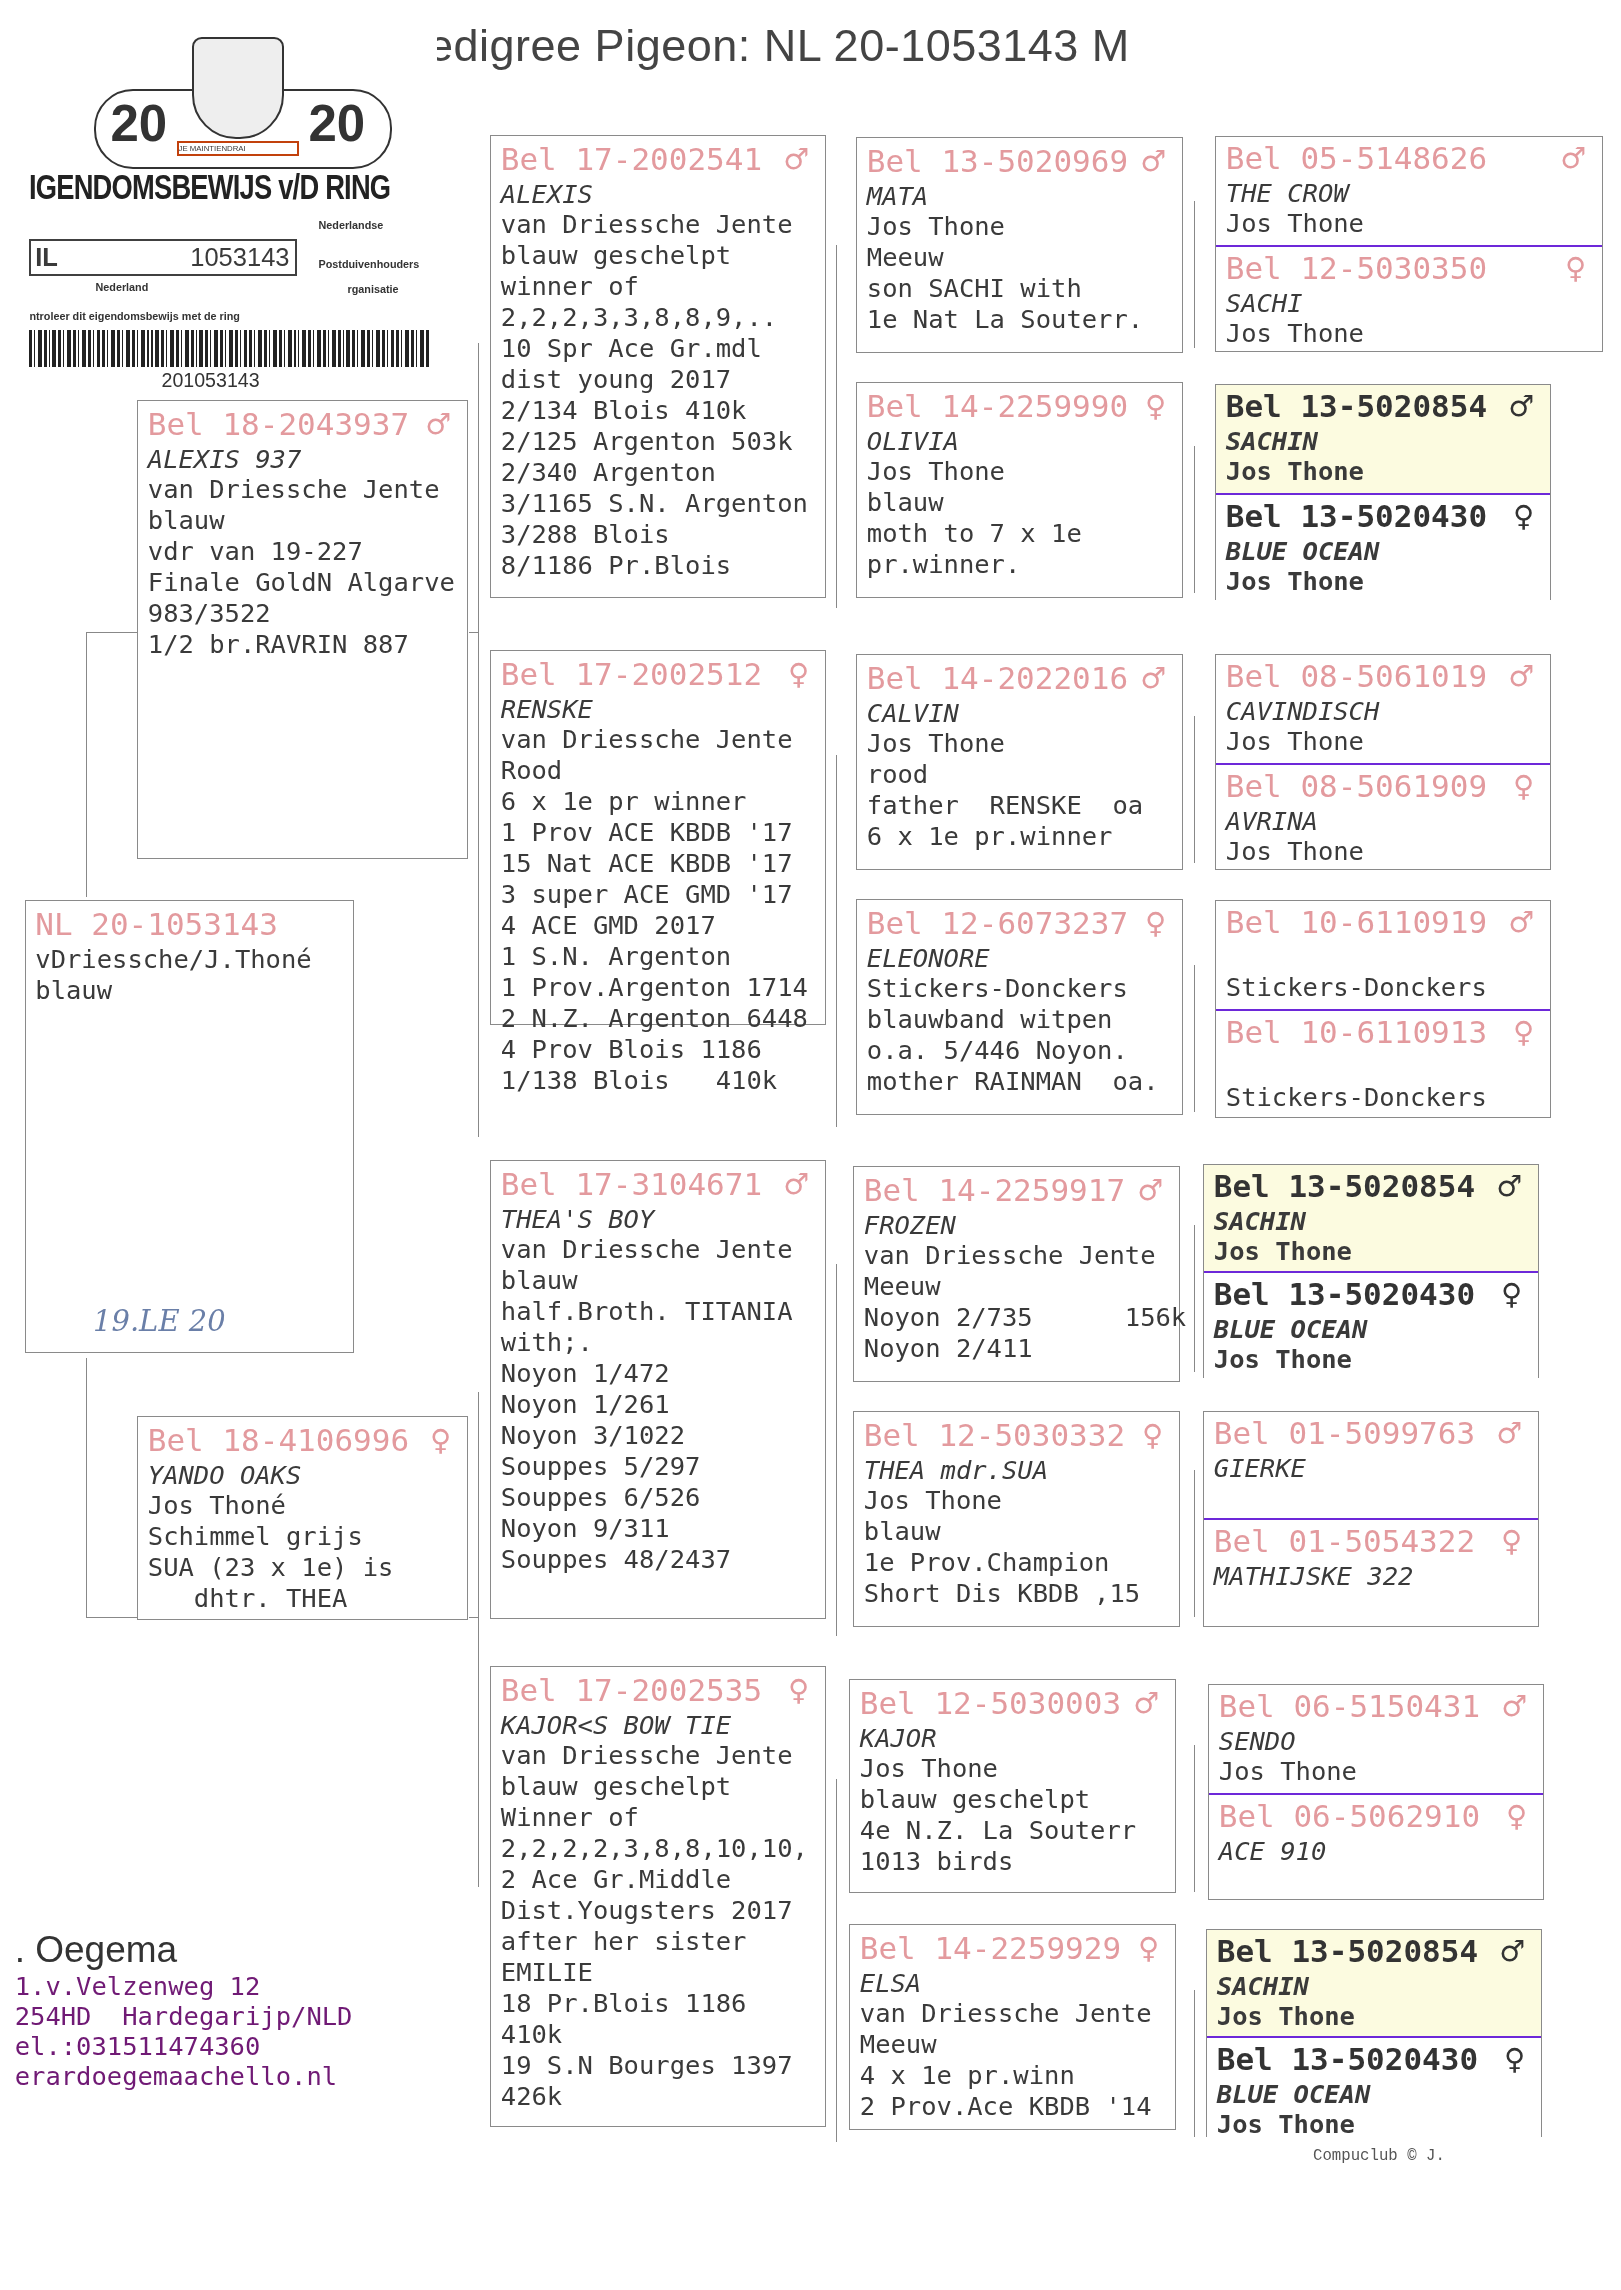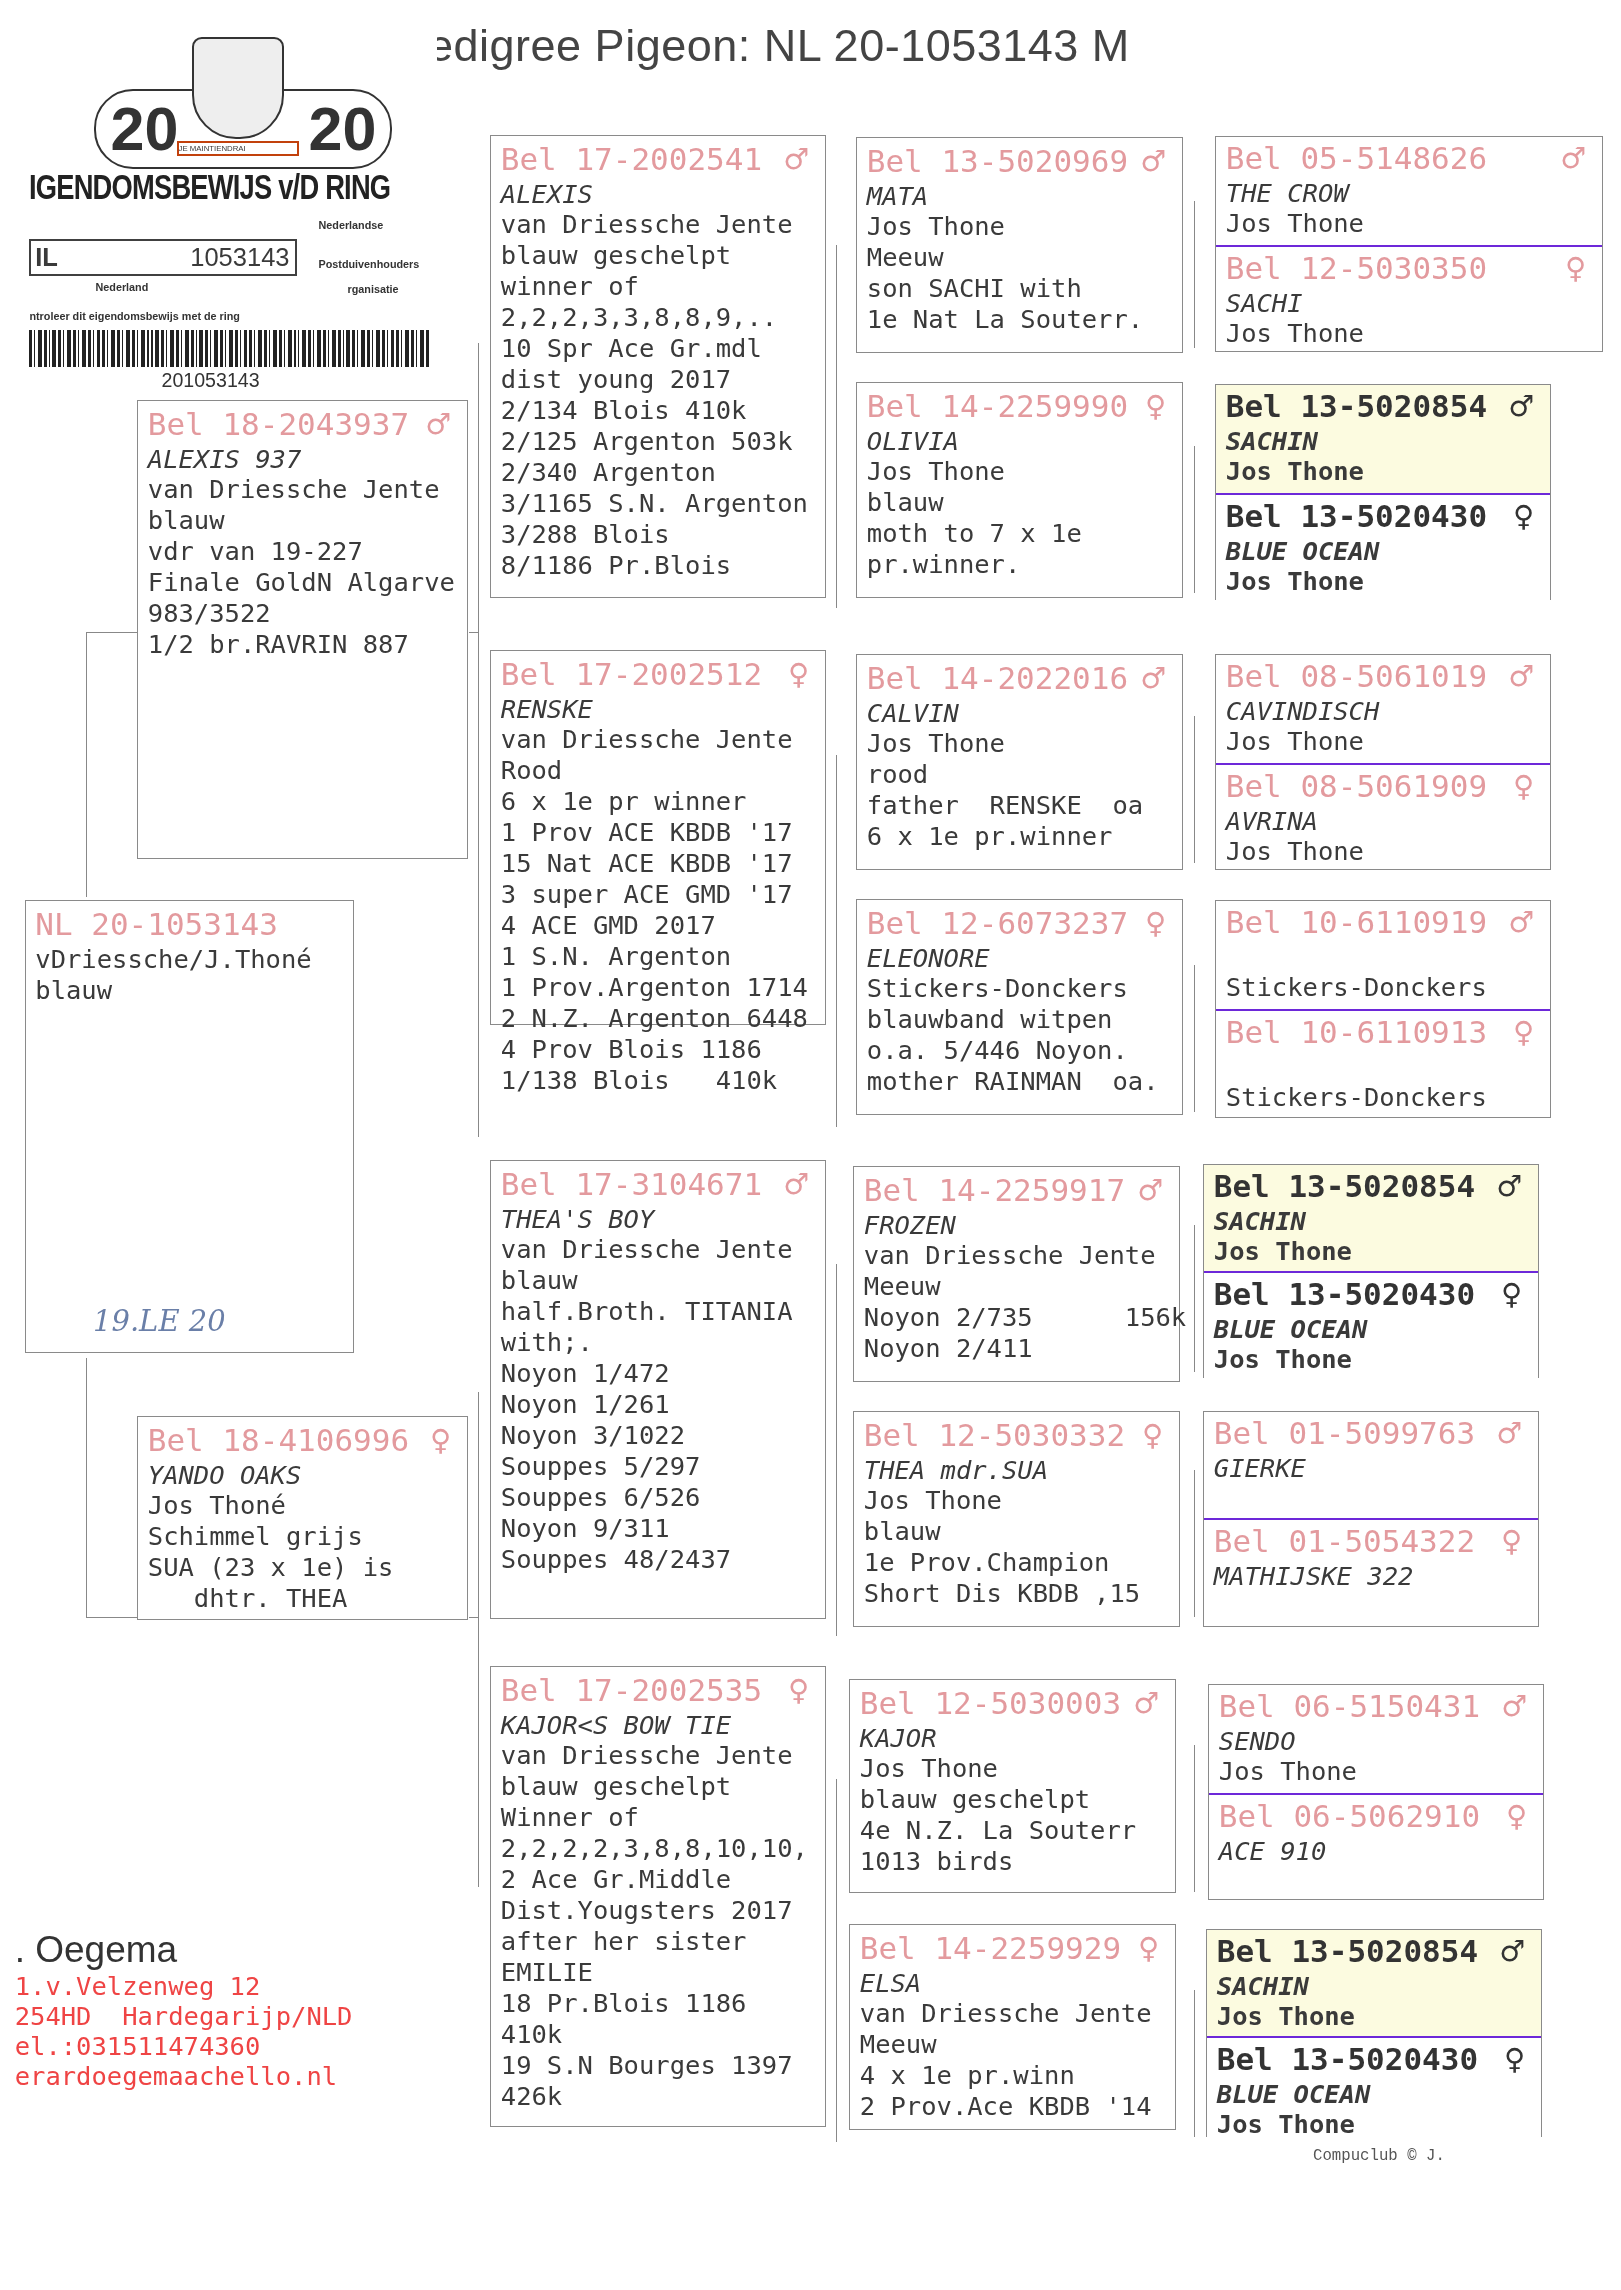--- a/index.html
+++ b/index.html
@@ -12,34 +12,34 @@
   .line{font-size:25.5px;line-height:31px;white-space:pre;}
   .hl{background:#fcfbe0;}
   .hl .ring{color:#333;font-weight:bold;}
   .hl .name,.hl .line{font-weight:bold;}
   .half{position:absolute;left:0;right:0;box-sizing:border-box;padding:2px 9.8px;}
   .half.top{top:0;}
   .half.bottom{border-top:2px solid #6d28d9;}
   .conn{position:absolute;border-left:1.5px solid #888;}
   .hconn{position:absolute;border-top:1.5px solid #888;}
   .card{position:absolute;left:24.5px;top:17.6px;width:412px;height:353px;background:#fff;}
-  .card .big{position:absolute;font-family:"Liberation Sans",sans-serif;font-weight:bold;font-size:61px;color:#333;}
+  .card .big{position:absolute;font-family:"Liberation Sans",sans-serif;font-weight:bold;font-size:51px;color:#333;}
   .card .pill{position:absolute;left:69px;top:71px;width:294px;height:76px;border:2.9px solid #333;border-radius:39px;}
   .card .crest{position:absolute;left:167px;top:19.6px;width:88px;height:98px;border:2.9px solid #333;border-radius:9.8px 9.8px 44px 44px;background:#eee;}
   .card .banner{position:absolute;left:152px;top:123px;width:118px;height:11.8px;border:2px solid #c2410c;font-size:7.8px;line-height:11.8px;text-align:left;font-family:"Liberation Sans",sans-serif;}
   .card .heading{position:absolute;left:4.9px;top:149px;font-family:"Liberation Sans",sans-serif;font-weight:bold;font-size:35px;color:#222;letter-spacing:-1px;white-space:nowrap;transform:scaleX(0.78);transform-origin:left top;}
   .card .ringrow{position:absolute;left:4.9px;top:221px;width:268px;height:37px;border:2px solid #404040;box-sizing:border-box;font-family:"Liberation Sans",sans-serif;}
   .card .ringrow .cc{position:absolute;left:3.9px;top:2px;font-weight:bold;font-size:25.5px;}
   .card .ringrow .num{position:absolute;right:5.9px;top:2.9px;font-size:25.5px;}
   .card .small{position:absolute;font-family:"Liberation Sans",sans-serif;font-size:10.8px;font-weight:bold;color:#333;white-space:nowrap;}
   .card .barcode{position:absolute;left:4.9px;top:312px;width:402px;height:37px;background:repeating-linear-gradient(90deg,#222 0 2.9px,#fff 2.9px 4.9px,#222 4.9px 5.9px,#fff 5.9px 8.8px,#222 8.8px 12.7px,#fff 12.7px 14.7px);}
   .card .barnum{position:absolute;left:137px;top:351px;font-family:"Liberation Sans",sans-serif;font-size:19.6px;color:#333;}
   .owner{position:absolute;left:14.7px;top:1929px;}
   .owner .oname{font-family:"Liberation Sans",sans-serif;font-size:37px;color:#333;}
-  .owner .oline{font-size:25.5px;line-height:30px;white-space:pre;color:#ef4444;}
+  .owner .oline{font-size:25.5px;line-height:30px;white-space:pre;color:#701a75;}
   .handwrite{position:absolute;font-family:"DejaVu Serif",serif;font-style:italic;color:#6a7fa8;font-size:29px;}
   .footer{position:absolute;left:1313px;top:2147px;font-family:"Liberation Mono",monospace;font-size:15.7px;color:#555;}
 </style>
 </head>
 <body>
 
 <div class="title">edigree Pigeon: NL  20-1053143 M</div>
 
 <div class="card">
   <div class="pill"></div>

